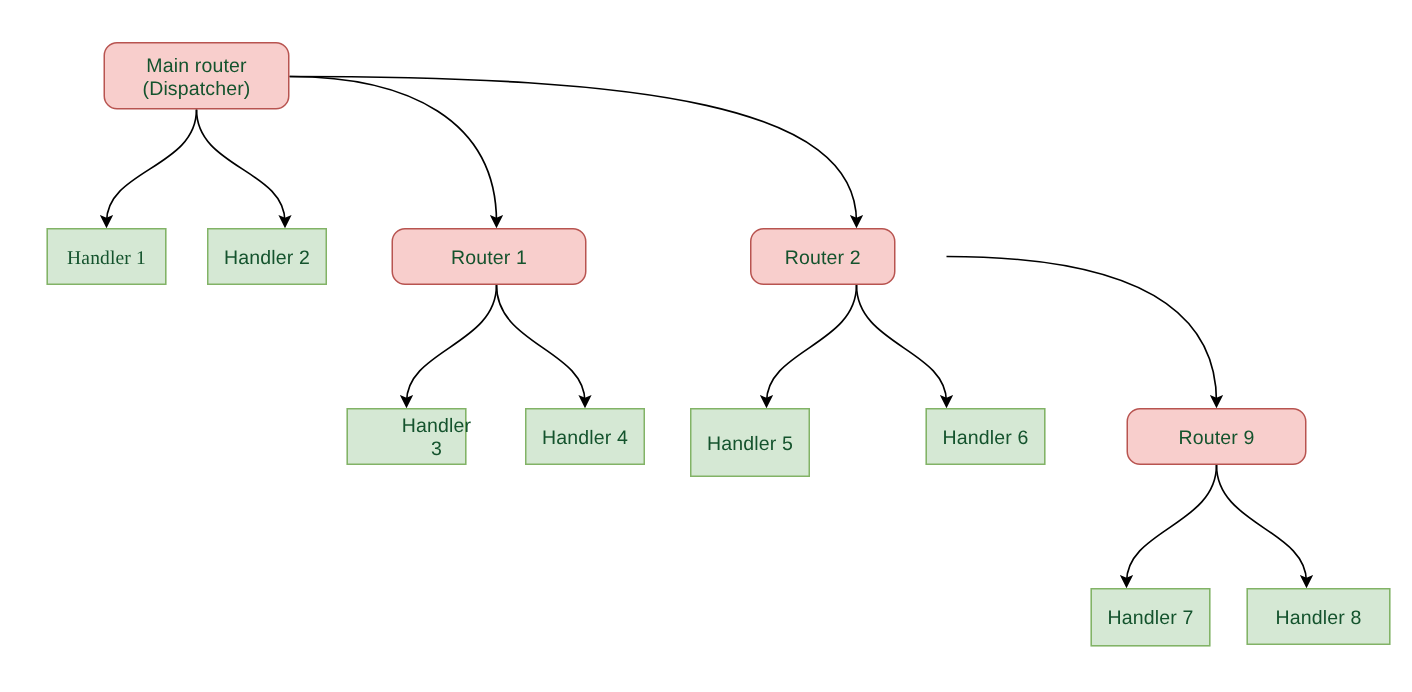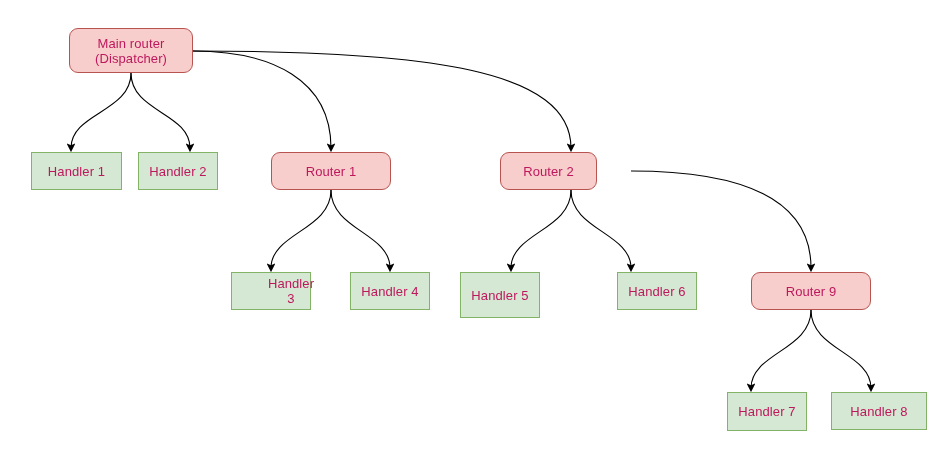--- a/index.html
+++ b/index.html
@@ -27,21 +27,21 @@
   }
   .node {
     position: absolute;
     box-sizing: border-box;
     display: flex;
     align-items: center;
     justify-content: center;
     text-align: center;
     font-size: 13px;
     line-height: 15px;
-    color: #be185d;
+    color: #14532d;
     letter-spacing: 0.1px;
   }
   .node-router {
     background: #f8cecc;
     border: 1px solid #b85450;
     border-radius: 9px;
   }
   .node-handler {
     background: #d5e8d4;
     border: 1px solid #82b366;
@@ -76,27 +76,27 @@
         <path d="M 811 310 C 811 350 751 353 751 388" fill="none" stroke="#000000" stroke-width="1.1" marker-end="url(#arrowhead)"></path>
         <path d="M 811 310 C 811 350 871 353 871 388" fill="none" stroke="#000000" stroke-width="1.1" marker-end="url(#arrowhead)"></path>
       </g>
   </svg>
 
   <div id="nodes-layer">
       <div class="node node-router" style="left: 69px; top: 28px; width: 124px; height: 45px;">
         <span class="node-label">Main router
 (Dispatcher)</span>
       </div>
-      <div class="node node-handler" style="left: 31px; top: 152px; width: 91px; height: 38px;">
+      <div class="node node-handler" style="left: 31px; top: 152px; width: 80px; height: 38px; font-family: Liberation Serif, serif;">
         <span class="node-label">Handler 1</span>
       </div>
       <div class="node node-handler" style="left: 138px; top: 152px; width: 80px; height: 38px;">
         <span class="node-label">Handler 2</span>
       </div>
-      <div class="node node-router" style="left: 271px; top: 152px; width: 120px; height: 38px;">
+      <div class="node node-router" style="left: 261px; top: 152px; width: 130px; height: 38px;">
         <span class="node-label">Router 1</span>
       </div>
       <div class="node node-router" style="left: 500px; top: 152px; width: 97px; height: 38px;">
         <span class="node-label">Router 2</span>
       </div>
       <div class="node node-handler" style="left: 231px; top: 272px; width: 80px; height: 38px; padding-left: 40px;">
         <span class="node-label">Handler 3</span>
       </div>
       <div class="node node-handler" style="left: 350px; top: 272px; width: 80px; height: 38px;">
         <span class="node-label">Handler 4</span>

